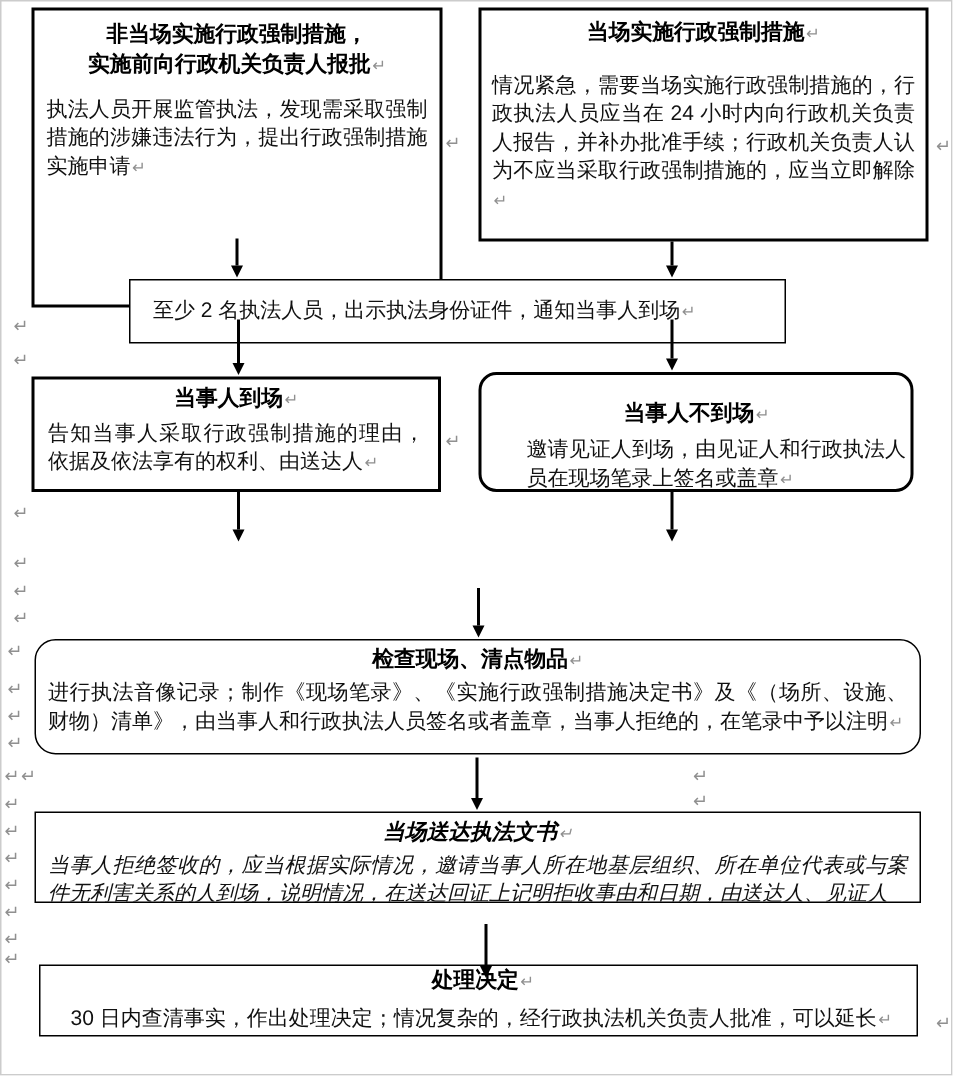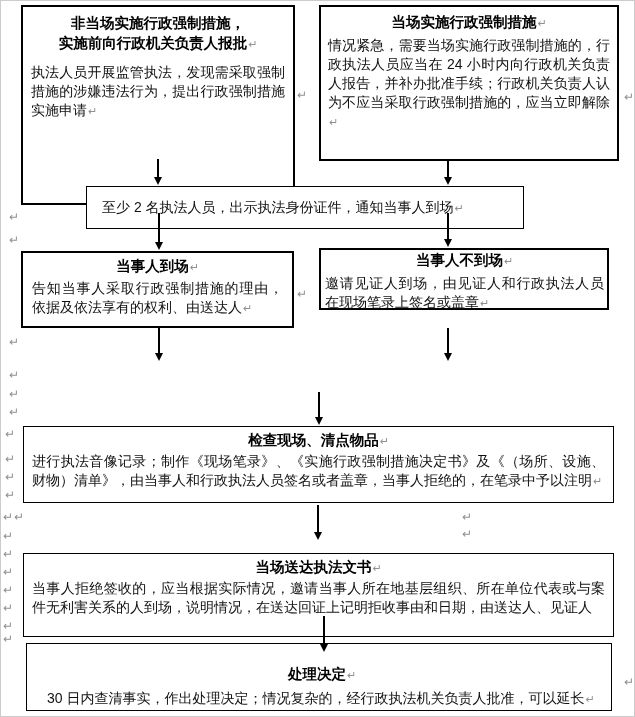--- a/index.html
+++ b/index.html
@@ -29,49 +29,49 @@
 <div class="stage">
 
   <div class="box b2" style="left:20px;top:4px;width:274px;height:200px;padding:6px 8px 0 8px;">
     <div class="box-title"><span class="prewrap">非当场实施行政强制措施，
 实施前向行政机关负责人报批</span><span class="pmark">↵</span></div>
     <div class="box-body" style="margin-top:9px;"><span>执法人员开展监管执法，发现需采取强制措施的涉嫌违法行为，提出行政强制措施实施申请</span><span class="pmark">↵</span></div>
   </div>
 
   <div class="box b2" style="left:318px;top:4px;width:300px;height:156px;padding:5px 7px 0 7px;">
     <div class="box-title"><span>当场实施行政强制措施</span><span class="pmark">↵</span></div>
-    <div class="box-body" style="margin-top:3px;"><span>情况紧急，需要当场实施行政强制措施的，行政执法人员应当在 24 小时内向行政机关负责人报告，并补办批准手续；行政机关负责人认为不应当采取行政强制措施的，应当立即解除</span><span class="pmark">↵</span></div>
+    <div class="box-body" style="margin-top:14px;"><span>情况紧急，需要当场实施行政强制措施的，行政执法人员应当在 24 小时内向行政机关负责人报告，并补办批准手续；行政机关负责人认为不应当采取行政强制措施的，应当立即解除</span><span class="pmark">↵</span></div>
   </div>
 
   <div class="box single-line" style="left:85px;top:185px;width:438px;height:43px;padding:0 0 0 15px;">
     <div class="box-body" style="text-align:left;"><span>至少 2 名执法人员，出示执法身份证件，通知当事人到场</span><span class="pmark">↵</span></div>
   </div>
 
   <div class="box b2" style="left:20px;top:250px;width:273px;height:77px;padding:3px 9px 0 9px;">
     <div class="box-title"><span>当事人到场</span><span class="pmark">↵</span></div>
     <div class="box-body" style="margin-top:2px;"><span>告知当事人采取行政强制措施的理由，依据及依法享有的权利、由送达人</span><span class="pmark">↵</span></div>
   </div>
 
-  <div class="box b2" style="left:318px;top:247px;width:290px;height:62px;padding:0 3px 0 4px;">
+  <div class="box b2" style="left:318px;top:247px;width:290px;height:80px;padding:16px 3px 0 4px;border-radius:12px;">
     <div class="box-title"><span>当事人不到场</span><span class="pmark">↵</span></div>
-    <div class="box-body" style="margin-top:3px;"><span>邀请见证人到场，由见证人和行政执法人员在现场笔录上签名或盖章</span><span class="pmark">↵</span></div>
+    <div class="box-body" style="margin-top:3px;margin-left:26px;"><span>邀请见证人到场，由见证人和行政执法人员在现场笔录上签名或盖章</span><span class="pmark">↵</span></div>
   </div>
 
 
-  <div class="box" style="left:22px;top:425px;width:591px;height:77px;padding:3px 8px 0 8px;">
+  <div class="box" style="left:22px;top:425px;width:591px;height:77px;padding:3px 8px 0 8px;border-radius:14px;">
     <div class="box-title"><span>检查现场、清点物品</span><span class="pmark">↵</span></div>
     <div class="box-body" style="margin-top:1px;"><span>进行执法音像记录；制作《现场笔录》、《实施行政强制措施决定书》及《（场所、设施、财物）清单》，由当事人和行政执法人员签名或者盖章，当事人拒绝的，在笔录中予以注明</span><span class="pmark">↵</span></div>
   </div>
 
-  <div class="box" style="left:22px;top:552px;width:591px;height:84px;padding:3px 8px 0 8px;overflow:hidden;">
+  <div class="box" style="left:22px;top:540px;width:591px;height:61px;padding:3px 8px 0 8px;overflow:hidden;font-style:italic;">
     <div class="box-title"><span>当场送达执法文书</span><span class="pmark">↵</span></div>
     <div class="box-body" style="margin-top:1px;"><span>当事人拒绝签收的，应当根据实际情况，邀请当事人所在地基层组织、所在单位代表或与案件无利害关系的人到场，说明情况，在送达回证上记明拒收事由和日期，由送达人、见证人</span></div>
   </div>
 
-  <div class="box" style="left:25px;top:642px;width:586px;height:68px;padding:20px 14px 0 20px;">
+  <div class="box" style="left:25px;top:642px;width:586px;height:48px;padding:0 14px 0 20px;">
     <div class="box-title"><span>处理决定</span><span class="pmark">↵</span></div>
     <div class="box-body" style="margin-top:4px;text-align:left;"><span>30 日内查清事实，作出处理决定；情况复杂的，经行政执法机关负责人批准，可以延长</span><span class="pmark">↵</span></div>
   </div>
 
   <div class="varrow" style="left:156px;top:158px;height:18px;"></div>
   <div class="varrow" style="left:446px;top:160px;height:16px;"></div>
   <div class="varrow" style="left:157px;top:212px;height:29px;"></div>
   <div class="varrow" style="left:446px;top:212px;height:26px;"></div>
   <div class="varrow" style="left:157px;top:327px;height:25px;"></div>
   <div class="varrow" style="left:446px;top:327px;height:25px;"></div>

